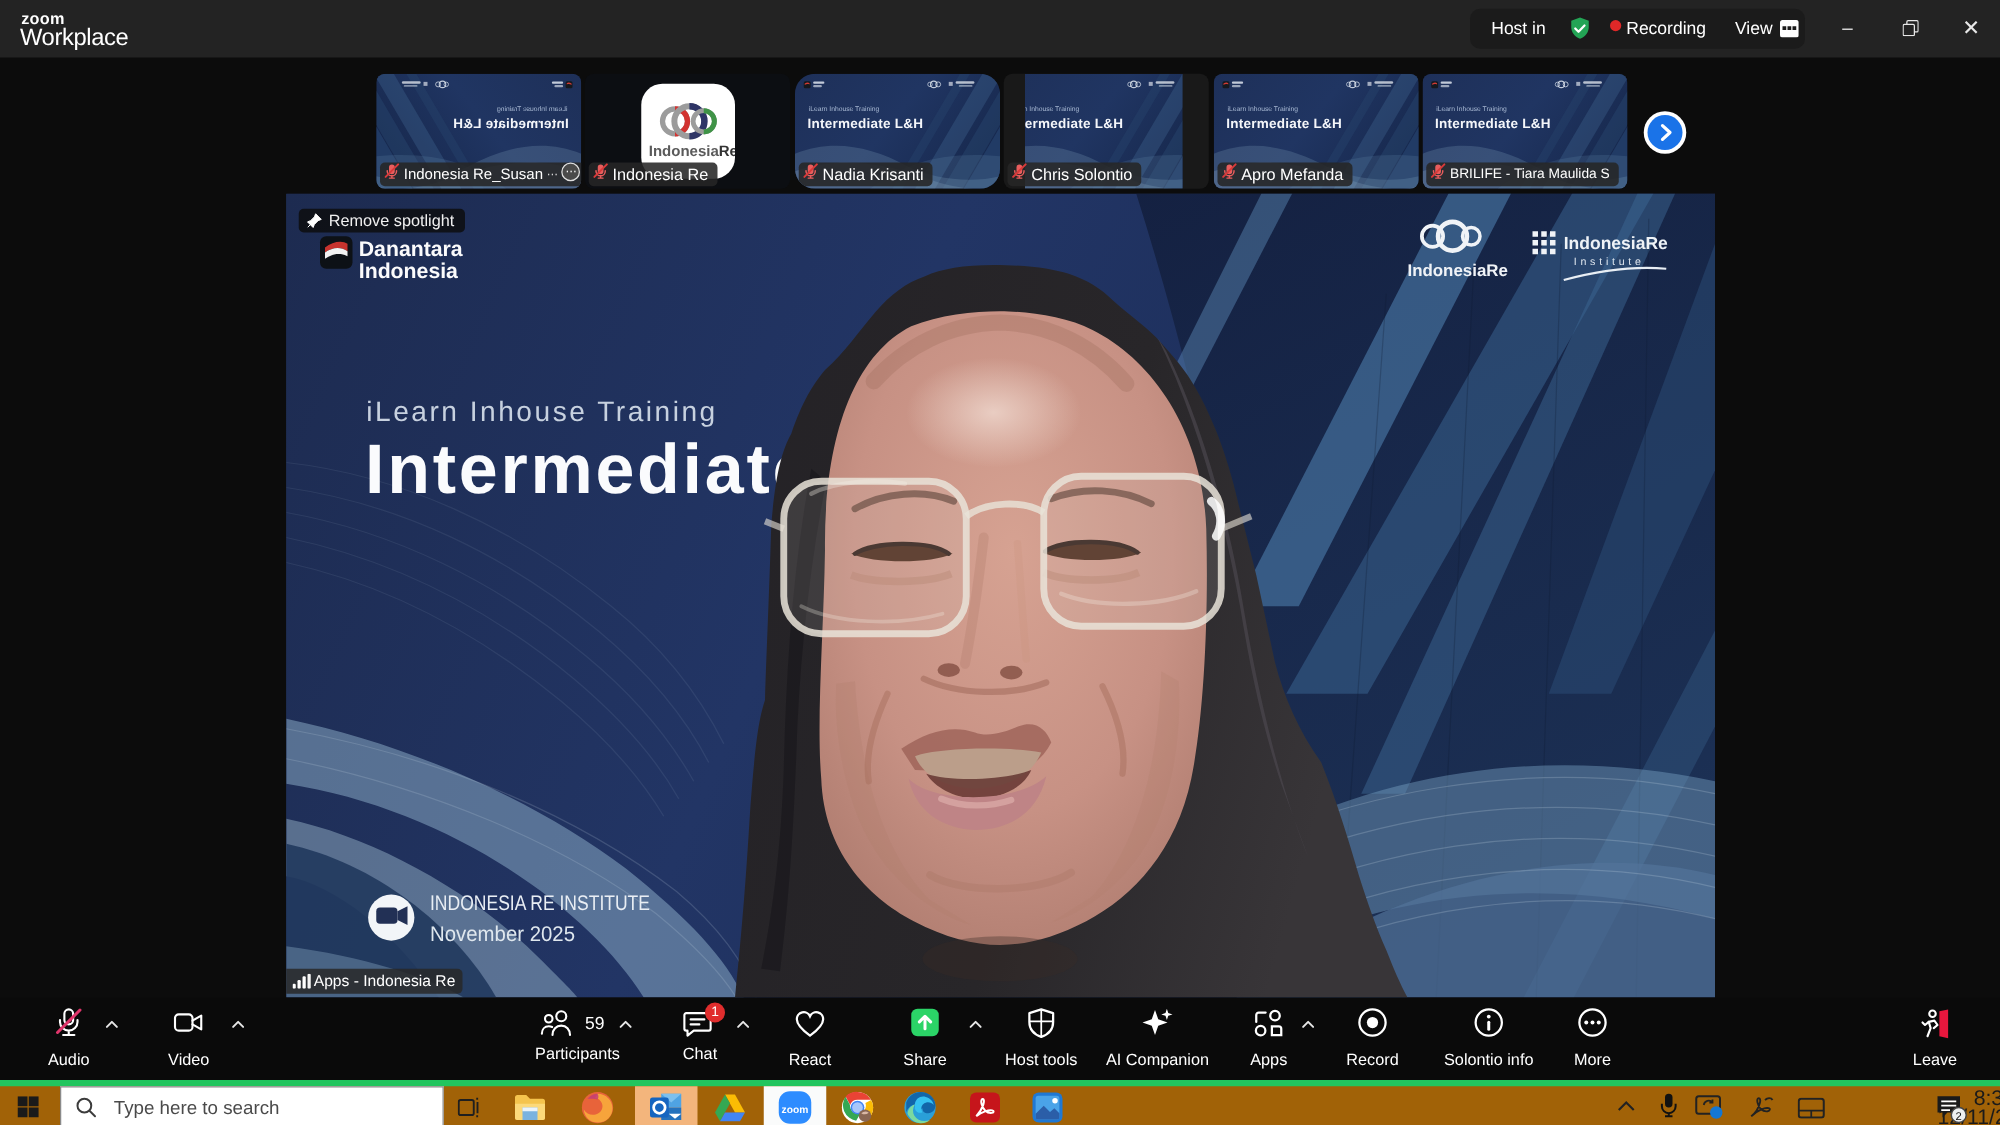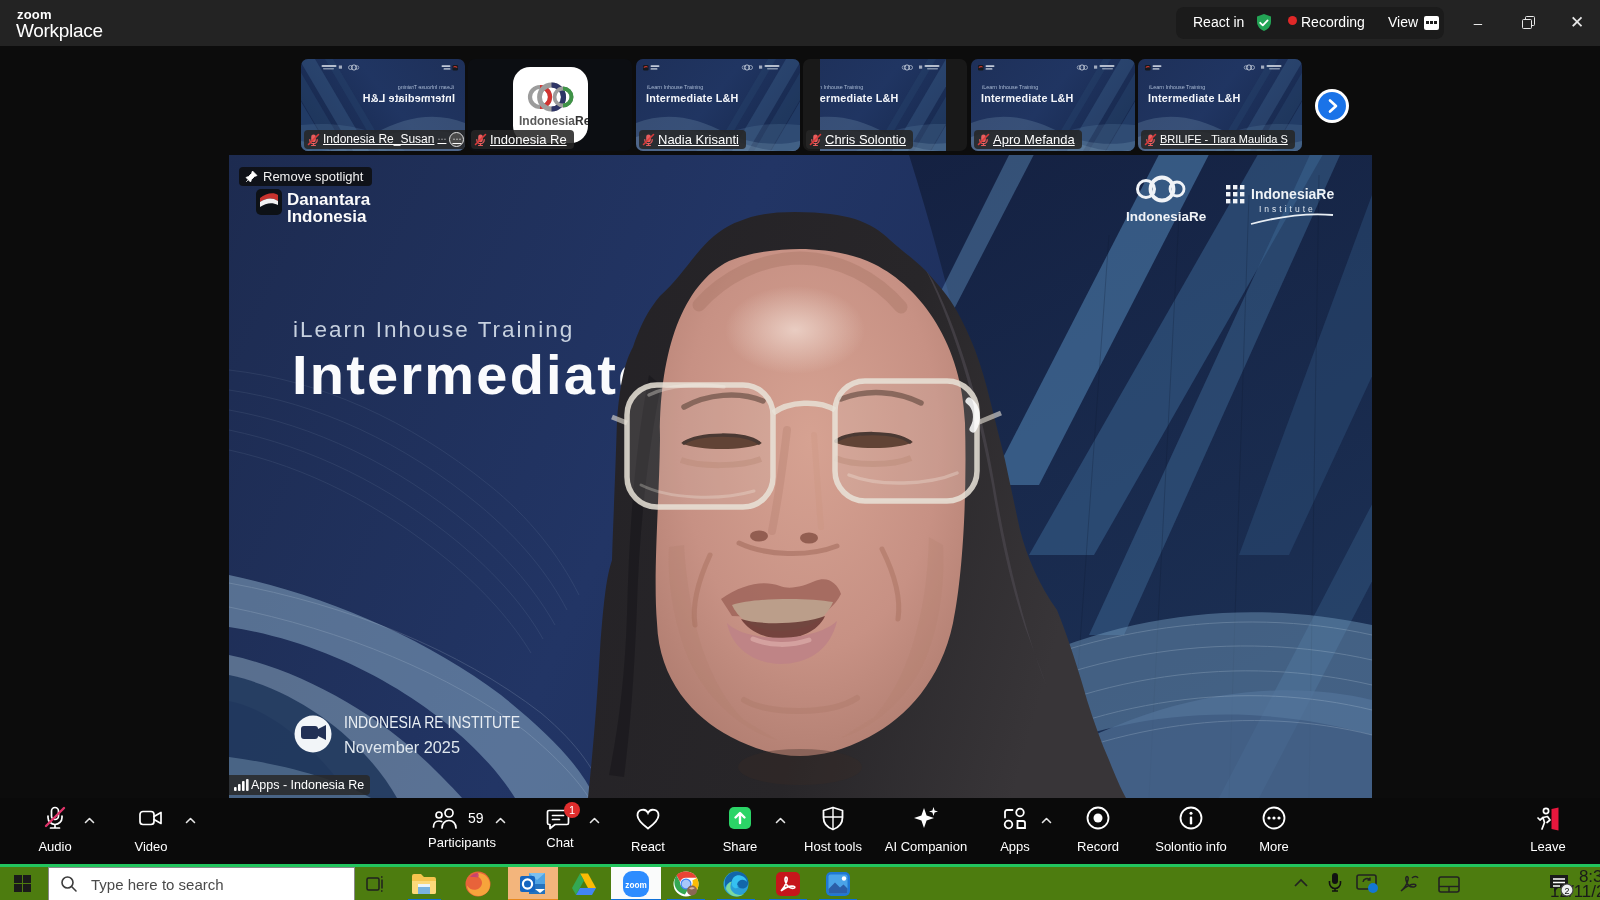--- a/index.html
+++ b/index.html
@@ -8,43 +8,43 @@
   .abs { position:absolute; }
   
   #topbar { position:absolute; left:0; top:0; width:1600px; height:46px; background:#232323; }
   #topbar .zoomlogo { position:absolute; left:17px; top:7px; color:#fff; font-size:13px; font-weight:700; letter-spacing:.2px; }
   #topbar .wp { position:absolute; left:16px; top:20px; color:#fff; font-size:19px; font-weight:400; letter-spacing:-0.3px; }
   #pill { position:absolute; left:1176px; top:7px; width:268px; height:32px; background:#1b1b1b; border-radius:8px; color:#fff; font-size:14px; }
   #pill span { position:absolute; top:7px; }
   .winbtn { position:absolute; top:0; width:46px; height:46px; color:#e8e8e8; text-align:center; line-height:46px; font-size:15px; }
   
   .tile { position:absolute; top:59px; width:164px; height:92px; border-radius:7px; overflow:hidden; background:#10131c; }
-  .tlabel { position:absolute; left:3px; bottom:2px; height:19px; background:rgba(38,38,38,.88); border-radius:4px; color:#fff; font-size:13px; line-height:19px; padding:0 7px 0 3px; white-space:nowrap; display:flex; align-items:center; gap:3px;text-decoration:underline; }
+  .tlabel { position:absolute; left:3px; bottom:2px; height:19px; background:rgba(38,38,38,.88); border-radius:4px; color:#fff; font-size:13px; line-height:19px; padding:0 7px 0 3px; white-space:nowrap; display:flex; align-items:flex-start; gap:3px; }
   .micico { width:13px; height:13px; flex:0 0 13px; }
   
   #stage { position:absolute; left:229px; top:155px; width:1143px; height:643px; background:#1e2f57; }
   
   #toolbar { position:absolute; left:0; top:798px; width:1600px; height:66px; background:#0a0a0a; }
   .tbitem { position:absolute; top:8px; color:#fff; text-align:center; }
   .tbitem .lbl { font-size:13px; margin-top:3px; color:#fff; }
   .caret { position:absolute; top:16px; color:#dfdfdf; font-size:11px; }
   
-  #taskbar { position:absolute; left:0; top:864px; width:1600px; height:36px; background:#4d7c0f; border-top:3px solid #22c55e; }
+  #taskbar { position:absolute; left:0; top:864px; width:1600px; height:36px; background:#a16207; border-top:5px solid #22c55e; }
   #search { position:absolute; left:48px; top:0px; width:307px; height:34px; background:#fff; border:1px solid #8a8a8a; color:#4a4a4a; font-size:15px; line-height:33px; padding-left:42px; }
   .tbicon { position:absolute; top:3px; width:28px; height:28px; }
   .uline { position:absolute; top:32px; height:3px; background:#0f70d7; }
 </style>
 </head>
 <body>
 
 <div id="topbar">
   <div class="zoomlogo">zoom</div>
   <div class="wp">Workplace</div>
   <div id="pill">
-    <span style="left:17px;">React in</span>
+    <span style="left:17px;">Host in</span>
     <svg class="abs" style="left:78px;top:6px;" width="20" height="20" viewBox="0 0 20 20">
         <path d="M10 1l7 2.5v5c0 4.5-3 8-7 9.5-4-1.5-7-5-7-9.5v-5z" fill="#23a455"></path>
         <path d="M6.2 9.8l2.6 2.6 4.8-5" stroke="#fff" stroke-width="1.8" fill="none" stroke-linecap="round" stroke-linejoin="round"></path>
       </svg>
     <span style="left:125px;">Recording</span>
       <span style="left:112px;top:9px;width:9px;height:9px;border-radius:50%;background:#e02828;display:inline-block;"></span>
     <span style="left:212px;">View</span>
     <svg class="abs" style="left:248px;top:9px;" width="15" height="14" viewBox="0 0 15 14">
         <rect x="0" y="0" width="15" height="14" rx="2" fill="#fff"></rect>
         <rect x="2" y="5" width="3" height="3" fill="#1b1b1b"></rect>
@@ -122,21 +122,21 @@
     <path d="M38.5 18 a12 12 0 0 1 0 24" fill="none" stroke="#2e3566" stroke-width="5.2"></path>
     <circle cx="50" cy="30" r="8.5" fill="none" stroke="#9c9c9c" stroke-width="3.8"></circle>
     <path d="M50 21.5 a8.5 8.5 0 0 1 0 17" fill="none" stroke="#3f9347" stroke-width="4"></path>
     <text x="6" y="58" font-family="Liberation Sans, sans-serif" font-size="12" font-weight="bold" fill="#5a5a5a">Indonesia<tspan fill="#333">Re</tspan></text>
   </svg>
   <div class="tlabel"><svg class="micico" viewBox="0 0 13 13">
         <use href="#micmute"></use>
       </svg>Indonesia Re</div>
 </div>
 
-<div class="tile" style="left:636px;">
+<div class="tile" style="left:636px;border-radius:16px;">
   <svg width="164" height="92">
       <use href="#minislide"></use>
     </svg>
   <div class="tlabel"><svg class="micico" viewBox="0 0 13 13">
         <use href="#micmute"></use>
       </svg>Nadia Krisanti</div>
 </div>
 
 <div class="tile" style="left:803px;background:#191919;">
   <div class="abs" style="left:17px;top:0;width:126px;height:92px;overflow:hidden;">

